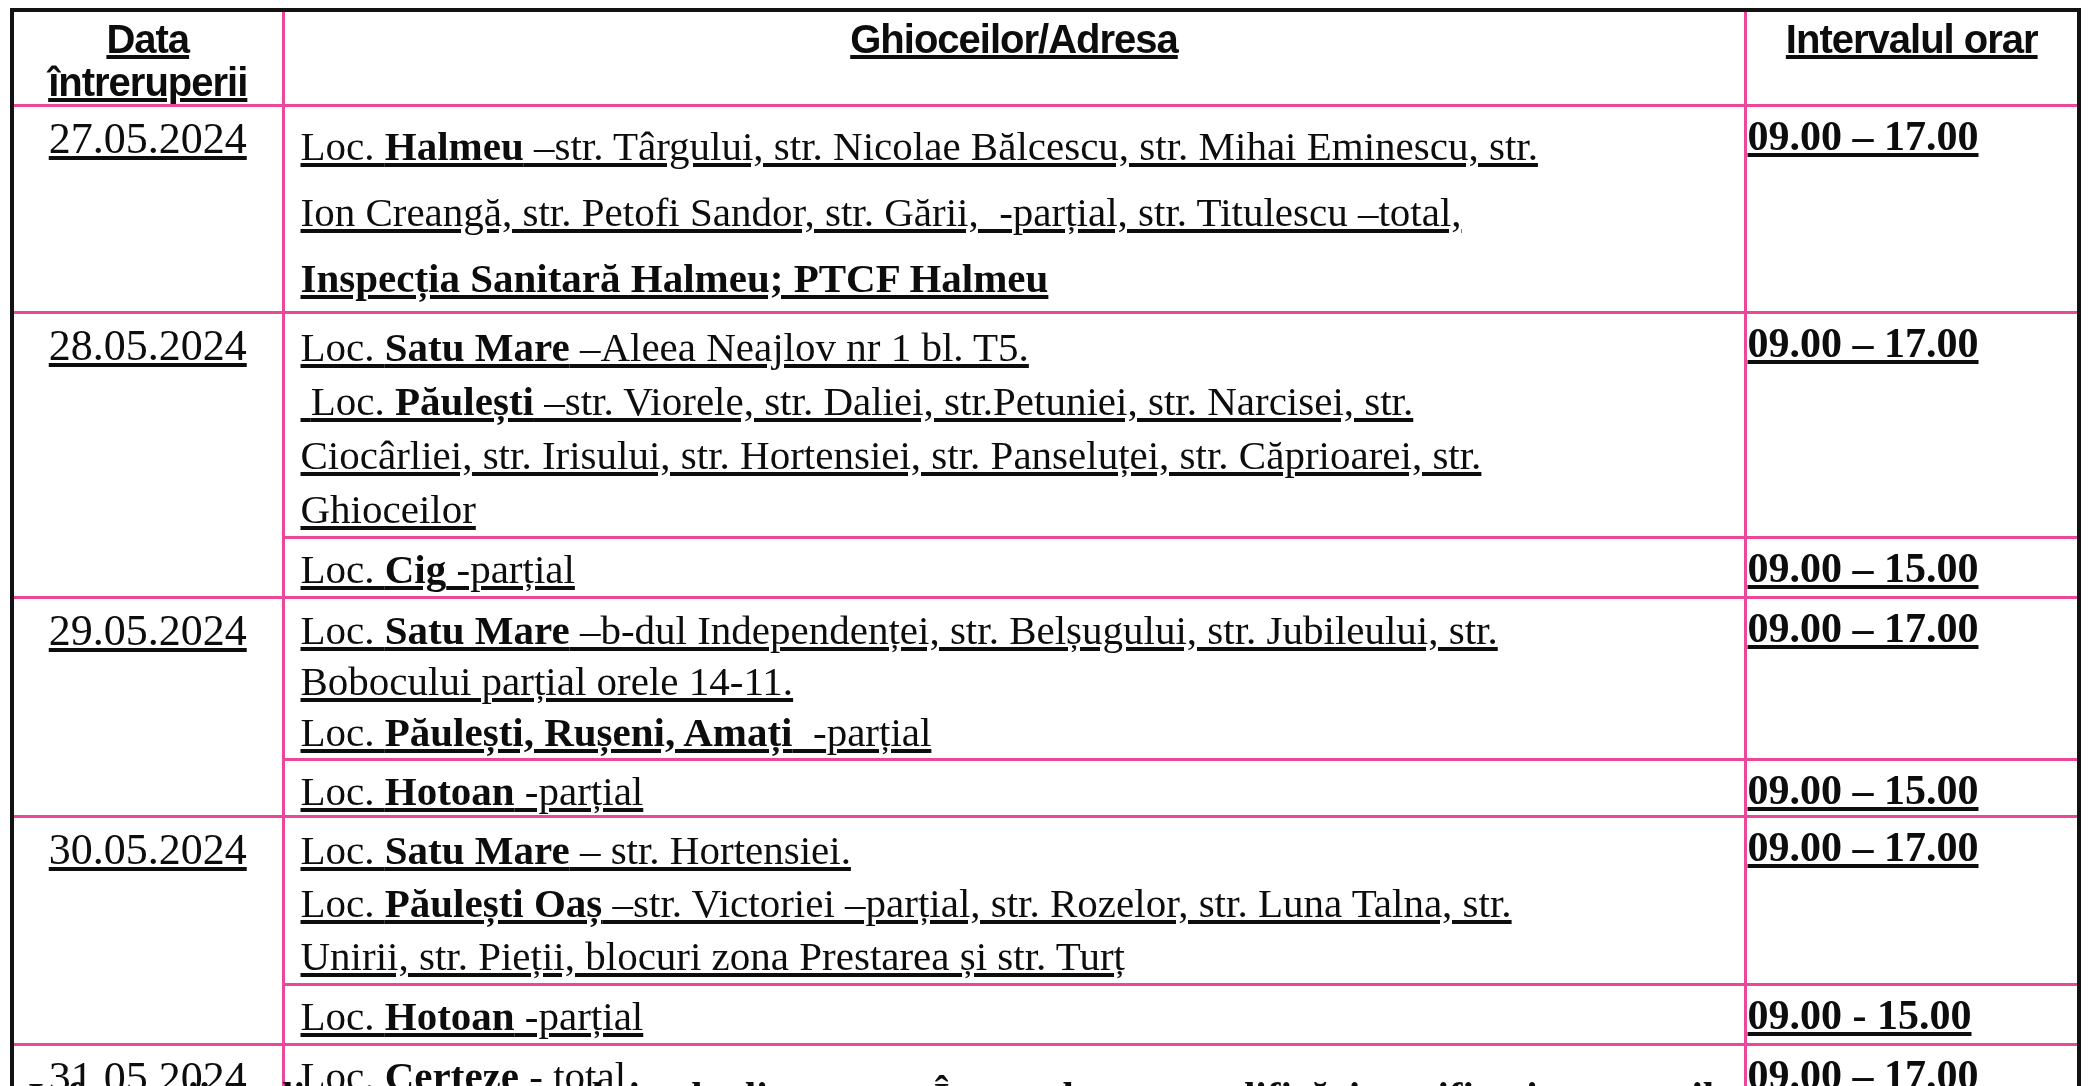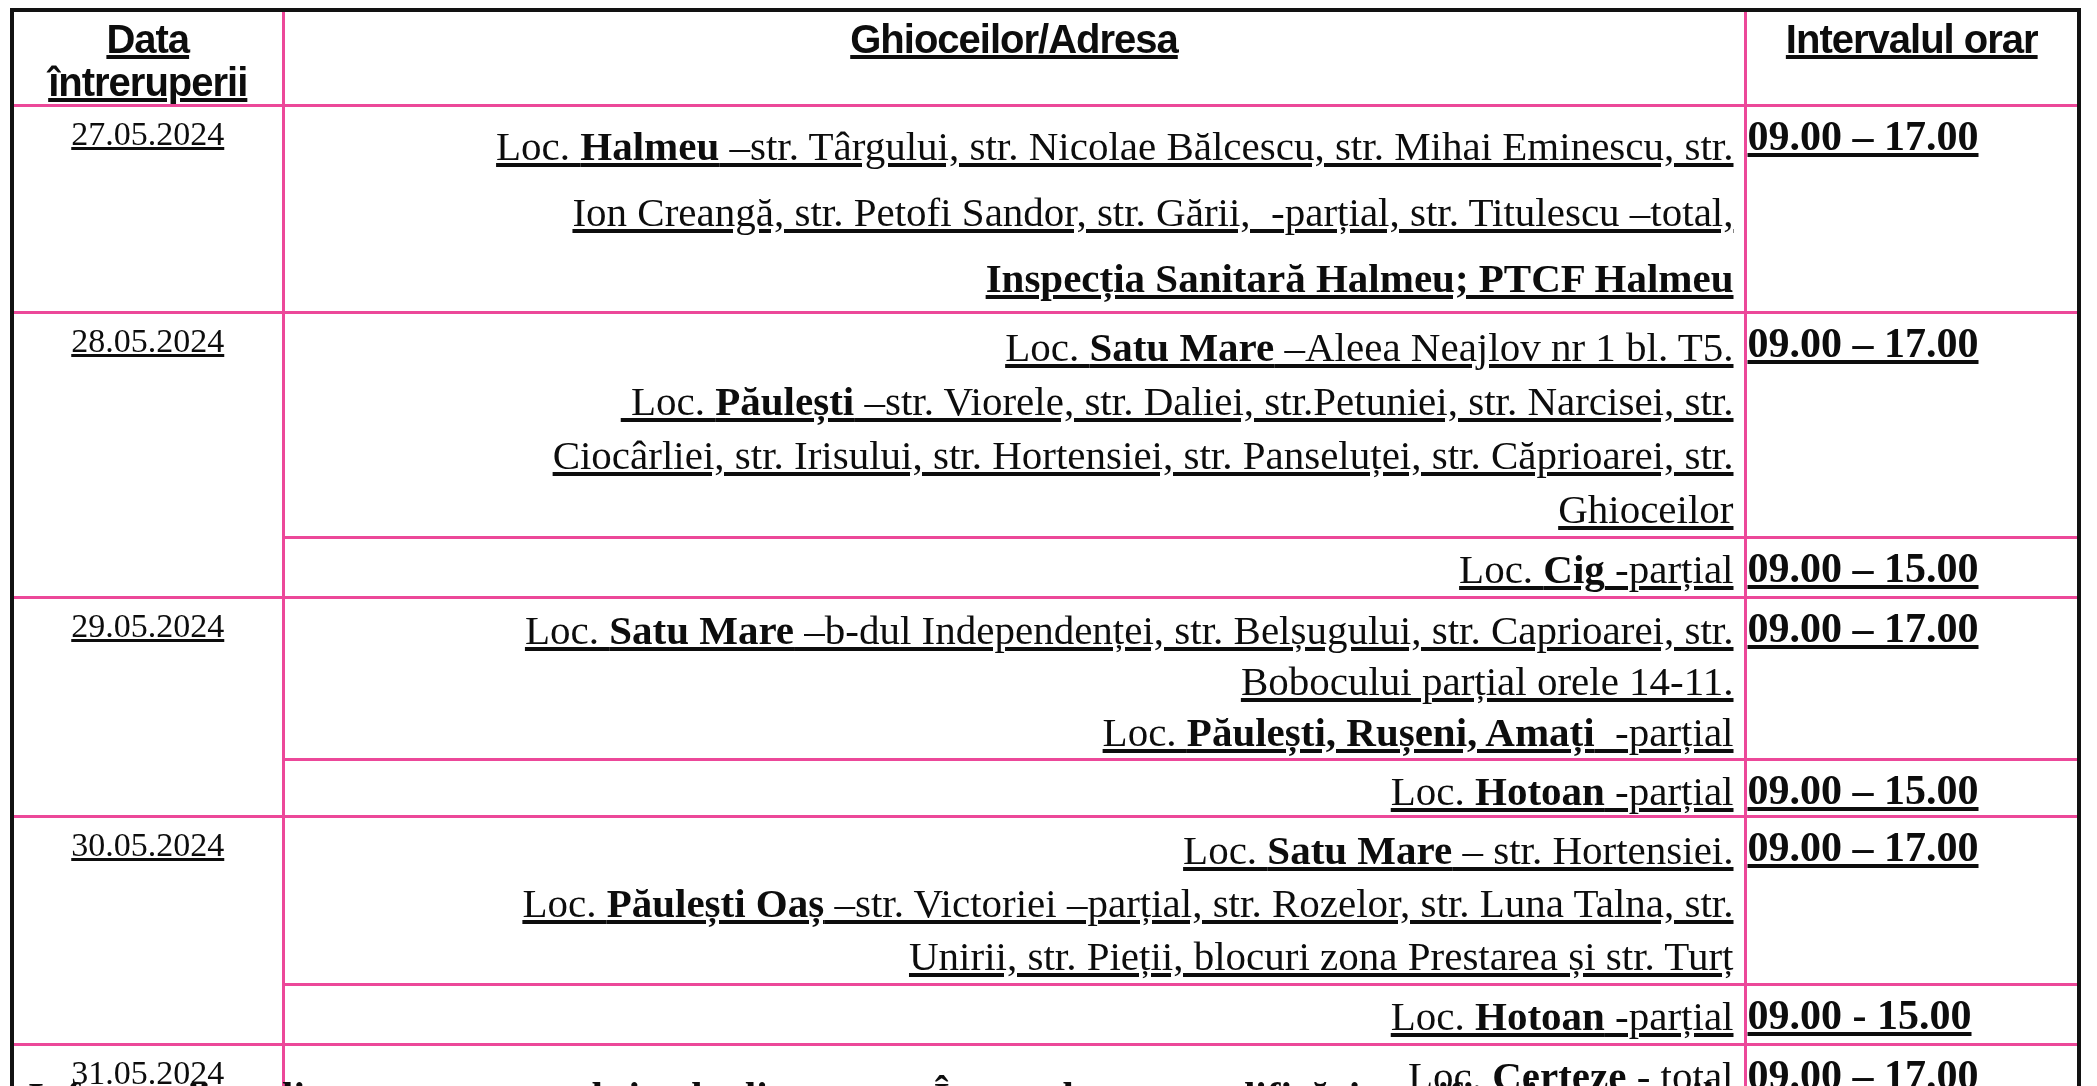--- a/index.html
+++ b/index.html
@@ -24,26 +24,26 @@
   tr.hdr{height:95px}
   tr.row-1{height:199px}
   tr.row-2{height:216px}
   tr.srow-2{height:60px}
   tr.row-3{height:154px}
   tr.srow-3{height:56px}
   tr.row-4{height:164px}
   tr.srow-4{height:60px}
   tr.row-5{height:56px}
   td.date-cell{
-    text-align:center;font-size:34px;line-height:1.1;padding-top:8px;
+    text-align:center;font-size:44px;line-height:1.1;padding-top:8px;
   }
   td.loc-cell{
     font-size:41px;padding:6px 10px 0 16px;
   }
-  td.loc-cell .line{white-space:pre-wrap;text-align:right;}
+  td.loc-cell .line{white-space:pre-wrap;}
   td.loc-cell b{font-weight:bold;}
   .loc-r1 .line{line-height:66px;}
   .loc-r2 .line{line-height:54px;}
   .loc-r3 .line{line-height:51px;}
   .loc-r4 .line{line-height:53px;}
   .loc-r5 .line{line-height:48px;}
   tr.sub-row td.loc-cell .line{line-height:48px;}
   td.int-cell{
     text-align:left;font-weight:bold;font-size:42px;line-height:1.12;
     padding-top:6px;
@@ -91,21 +91,21 @@
       </tr>
       <tr class="sub-row srow-2">
         <td class="loc-cell">
           <div class="line"><span>Loc. </span><b>Cig</b><span> -parțial</span></div>
         </td>
         <td class="int-cell">09.00 – 15.00</td>
       </tr>
       <tr class="main-row row-3">
         <td class="date-cell" rowspan="2">29.05.2024</td>
         <td class="loc-cell loc-r3">
-          <div class="line"><span>Loc. </span><b>Satu Mare</b><span> –b-dul Independenței, str. Belșugului, str. Caprioarei, str.</span></div>
+          <div class="line"><span>Loc. </span><b>Satu Mare</b><span> –b-dul Independenței, str. Belșugului, str. Jubileului, str.</span></div>
           <div class="line"><span>Bobocului parțial orele 14-11.</span></div>
           <div class="line"><span>Loc. </span><b>Păulești, Rușeni, Amați</b><span>  -parțial</span></div>
         </td>
         <td class="int-cell">09.00 – 17.00</td>
       </tr>
       <tr class="sub-row srow-3">
         <td class="loc-cell">
           <div class="line"><span>Loc. </span><b>Hotoan</b><span> -parțial</span></div>
         </td>
         <td class="int-cell">09.00 – 15.00</td>

